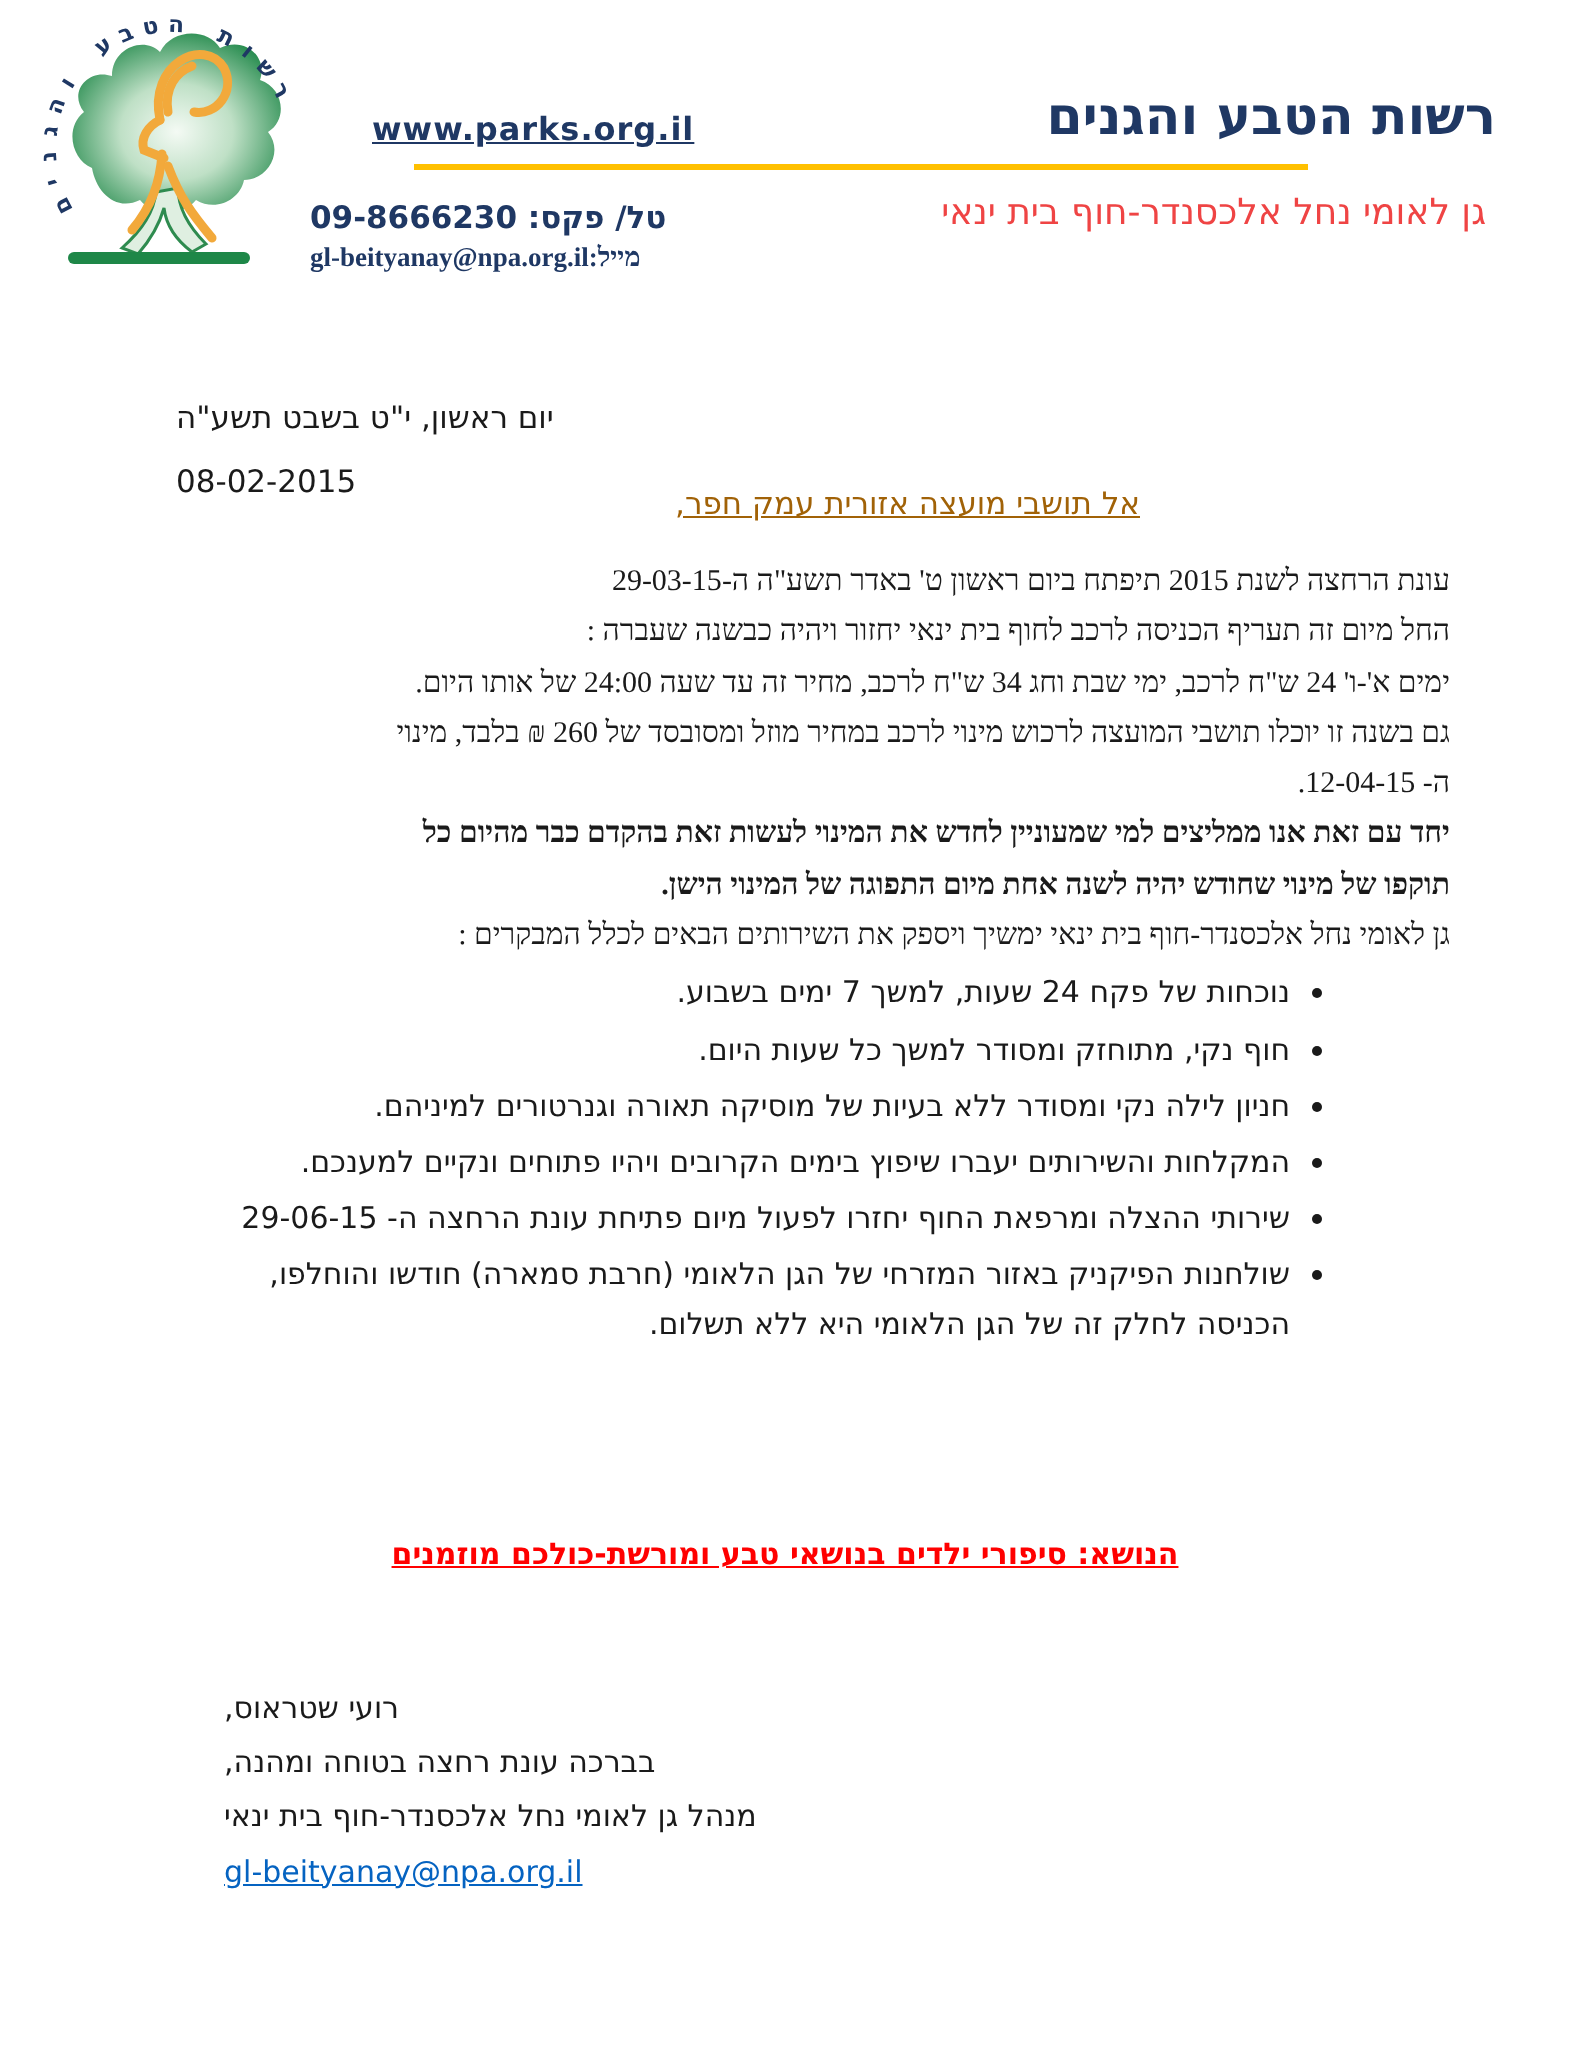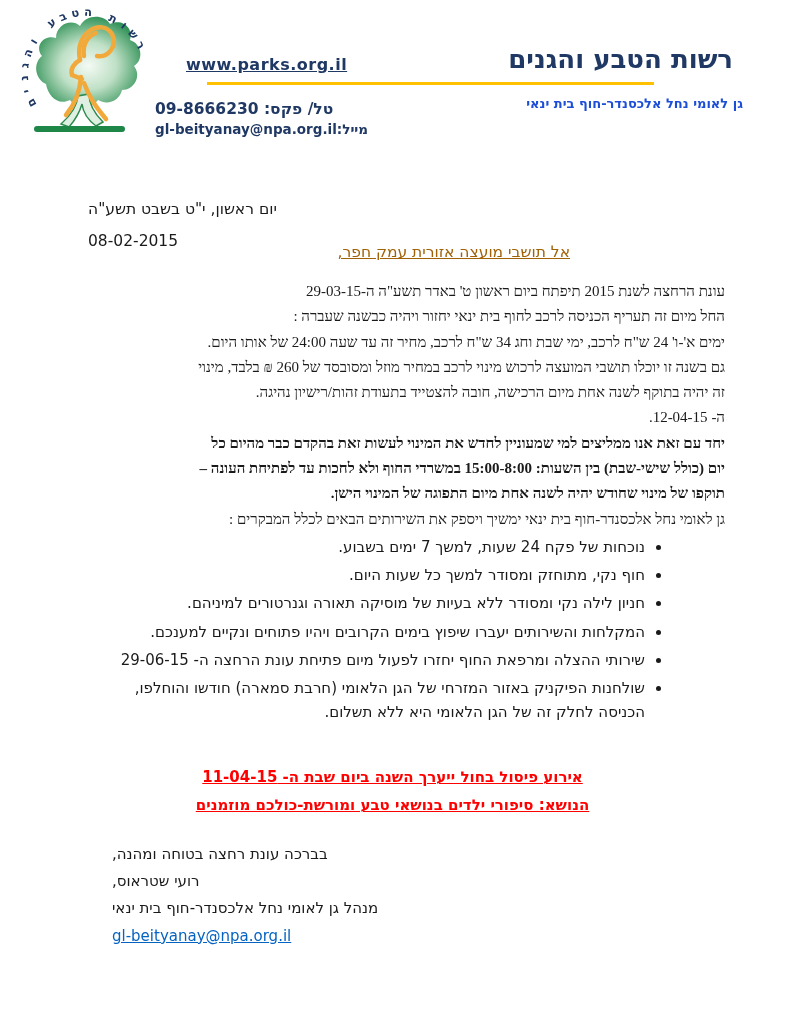--- a/index.html
+++ b/index.html
@@ -1,31 +1,31 @@
 <!DOCTYPE html>
 <html lang="he"><head>
 <meta charset="utf-8">
 <style>
   html,body{margin:0;padding:0;background:#ffffff;}
   body{width:785px;height:1025px;position:relative;overflow:hidden;
        font-family:"DejaVu Sans",sans-serif;color:#111;}
   .abs{position:absolute;}
   
   .logo{left:18px;top:8px;width:142px;height:132px;}
-  .org-title{top:44px;right:52px;font-size:26px;font-weight:bold;color:#1F3864;
+  .org-title{top:44px;right:37px;font-size:26px;font-weight:bold;color:#1F3864;
              direction:rtl;white-space:nowrap;}
   .www-link{left:186px;top:55px;font-size:16px;font-weight:bold;color:#1F3864;
             text-decoration:underline;letter-spacing:.5px;cursor:pointer;text-align:center;}
   .accent-line{left:207px;top:82px;width:447px;height:3px;background:#FFC000;}
-  .site-title{top:96px;right:42px;font-size:13px;font-weight:bold;color:#1d4ed8;
+  .site-title{top:96px;right:42px;font-size:18px;font-weight:normal;color:#ef4444;
               direction:rtl;white-space:nowrap;}
   .phone{left:155px;top:100px;font-size:15.5px;font-weight:bold;color:#1F3864;
          direction:rtl;white-space:nowrap;}
   .email-top{left:155px;top:121px;font-size:13.5px;font-weight:bold;color:#1F3864;
-             direction:rtl;white-space:nowrap;}
+             direction:rtl;white-space:nowrap;font-family:Liberation Serif, serif;}
   
   .date-block{left:88px;top:196px;direction:rtl;text-align:left;font-size:15.5px;
               line-height:26px;color:#1a1a1a;}
   .date-block .g-date{direction:ltr;margin-top:6px;}
   
   .salutation{top:243px;right:215px;direction:rtl;font-size:15.5px;color:#a16207;
               text-decoration:underline;white-space:nowrap;}
   
   .body-block{top:279px;left:60px;right:60px;direction:rtl;text-align:right;
               font-size:15px;color:#1a1a1a;}
@@ -111,43 +111,40 @@
     <div class="g-date">08-02-2015</div>
   </div>
 
   <div class="abs salutation">אל תושבי מועצה אזורית עמק חפר,</div>
 
   <div class="abs body-block">
     <div class="pline">עונת הרחצה לשנת 2015 תיפתח ביום ראשון ט' באדר תשע"ה ה-29-03-15</div>
     <div class="pline">החל מיום זה תעריף הכניסה לרכב לחוף בית ינאי יחזור ויהיה כבשנה שעברה :</div>
     <div class="pline">ימים א'-ו' 24 ש"ח לרכב, ימי שבת וחג 34 ש"ח לרכב, מחיר זה עד שעה 24:00 של אותו היום.</div>
     <div class="pline">גם בשנה זו יוכלו תושבי המועצה לרכוש מינוי לרכב במחיר מוזל ומסובסד של 260 ₪ בלבד, מינוי</div>
-    <div class="pline">זה יהיה בתוקף לשנה אחת מיום הרכישה, חובה להצטייד בתעודת זהות/רישיון נהיגה.</div>
     <div class="pline">ה- 12-04-15.</div>
     <div class="pline bold">יחד עם זאת אנו ממליצים למי שמעוניין לחדש את המינוי לעשות זאת בהקדם כבר מהיום כל</div>
-    <div class="pline bold">יום (כולל שישי-שבת) בין השעות: 15:00-8:00 במשרדי החוף ולא לחכות עד לפתיחת העונה –</div>
     <div class="pline bold">תוקפו של מינוי שחודש יהיה לשנה אחת מיום התפוגה של המינוי הישן.</div>
     <div class="pline">גן לאומי נחל אלכסנדר-חוף בית ינאי  ימשיך ויספק את השירותים הבאים לכלל המבקרים :</div>
 
     <ul class="services">
       <li>נוכחות של פקח 24 שעות, למשך 7 ימים בשבוע.</li>
       <li>חוף נקי, מתוחזק ומסודר למשך כל שעות היום.</li>
       <li>חניון לילה נקי ומסודר ללא בעיות של מוסיקה תאורה וגנרטורים למיניהם.</li>
       <li>המקלחות והשירותים יעברו שיפוץ בימים הקרובים ויהיו פתוחים ונקיים למענכם.</li>
       <li>שירותי ההצלה ומרפאת החוף יחזרו לפעול מיום פתיחת עונת הרחצה ה- 29-06-15</li>
       <li>שולחנות הפיקניק באזור המזרחי של הגן הלאומי (חרבת סמארה) חודשו והוחלפו,
 הכניסה לחלק זה של הגן הלאומי היא ללא תשלום.</li>
     </ul>
   </div>
 
   <div class="abs event-block">
-    <div>אירוע פיסול בחול ייערך השנה ביום שבת ה- 11-04-15</div>
     <div>הנושא: סיפורי ילדים בנושאי טבע ומורשת-כולכם מוזמנים</div>
   </div>
 
   <div class="abs signature">
+    <div>רועי שטראוס,</div>
     <div>בברכה עונת רחצה בטוחה ומהנה,</div>
-    <div>רועי שטראוס,</div>
     <div>מנהל גן לאומי נחל אלכסנדר-חוף בית ינאי</div>
     <a class="email-link">gl-beityanay@npa.org.il</a>
   </div>
 
 </div>
 
 </body></html>

